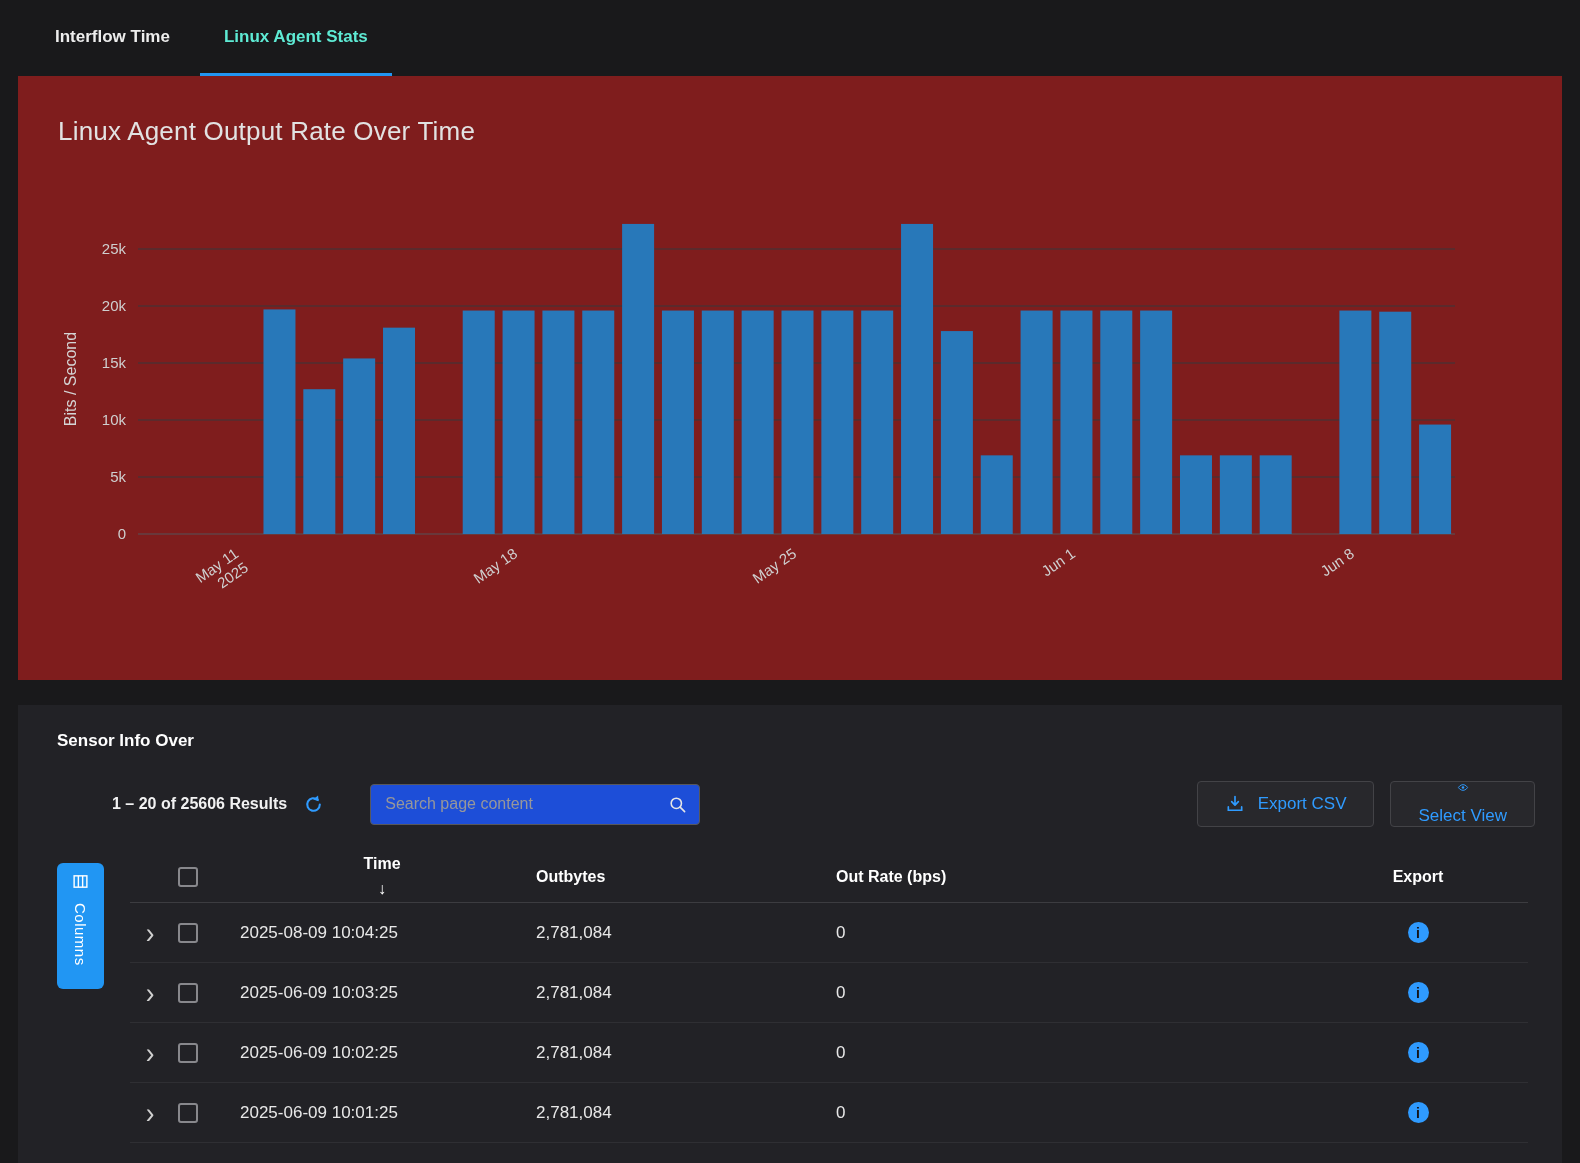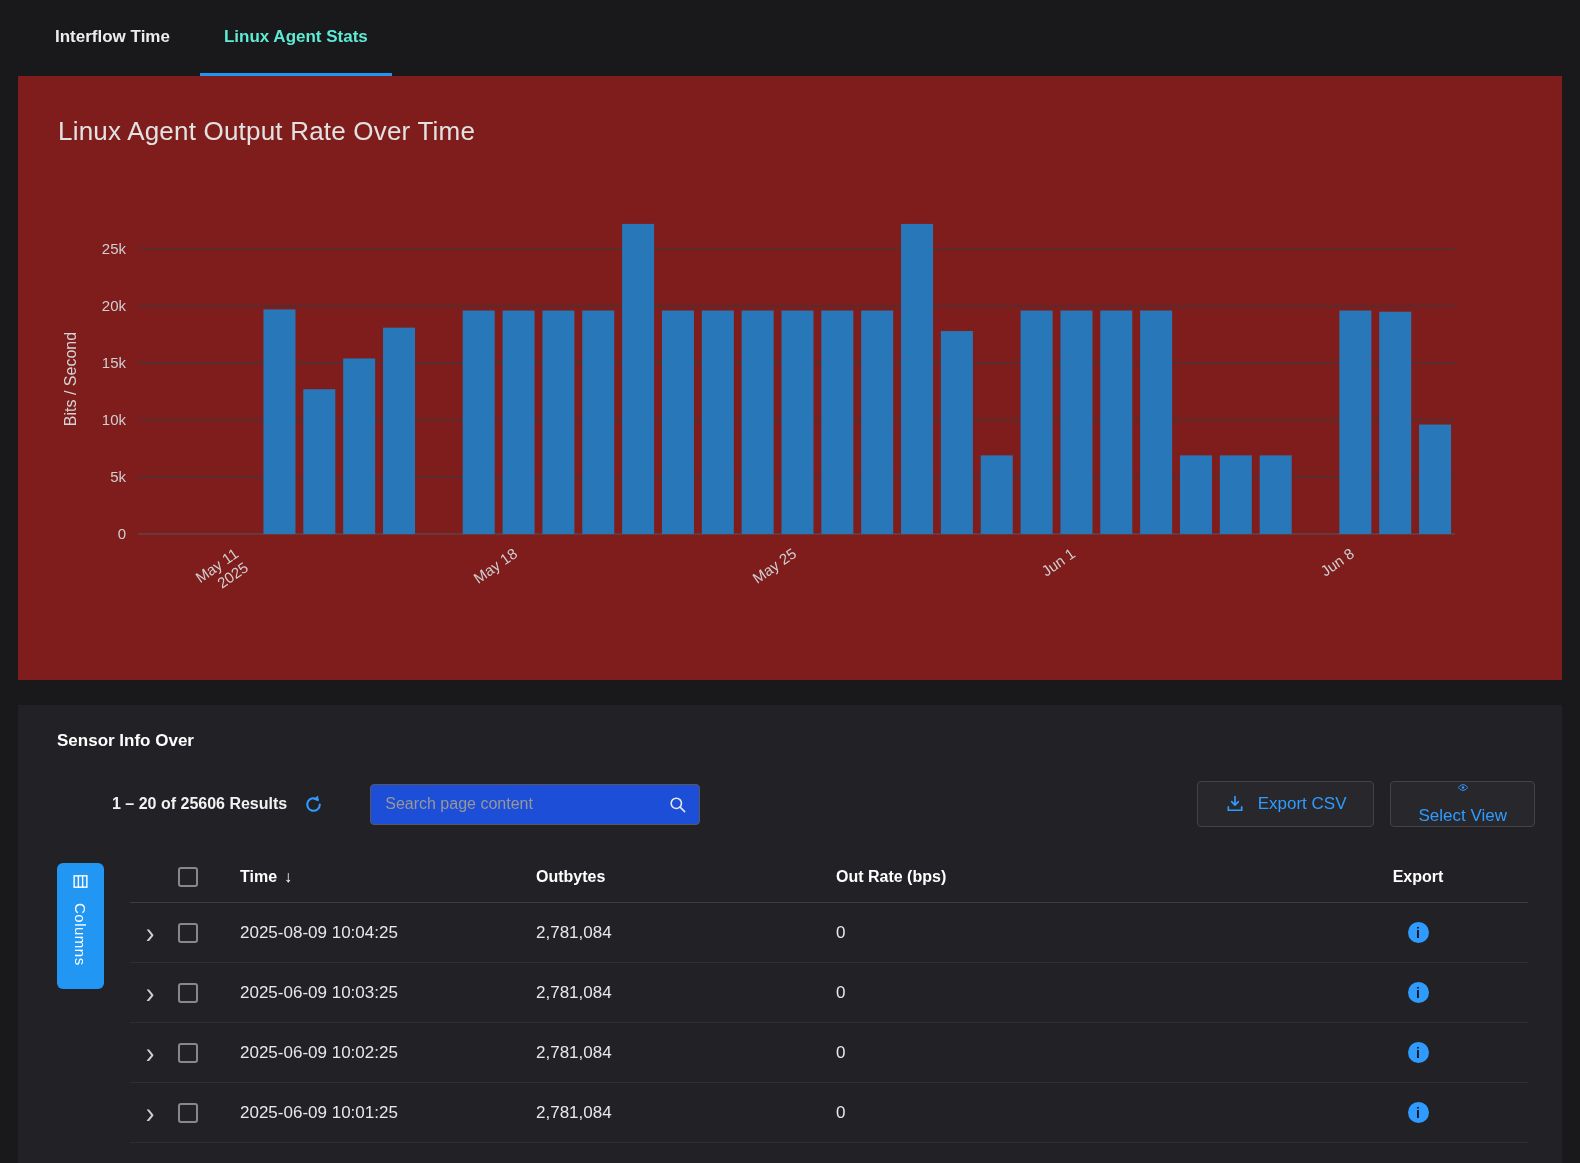--- a/index.html
+++ b/index.html
@@ -56,21 +56,21 @@
     background:#2196f3; border-radius:6px; color:#fff; cursor:pointer;
     display:flex; flex-direction:column; align-items:center; padding-top:10px; gap:9px;
   }
   .columns-label { writing-mode:vertical-rl; font-size:15px; letter-spacing:0.5px; }
 
   .table-wrap { margin:24px 34px 0 112px; }
   .thead, .trow { display:grid; grid-template-columns:40px 58px 296px 300px 1fr 220px; align-items:center; }
   .thead { height:52px; border-bottom:1px solid #3c3c40; font-weight:700; font-size:16px; color:#fff; }
   .trow { height:60px; border-bottom:1px solid #2f2f33; font-size:17px; }
   .cell { padding-left:12px; }
-  .time-hdr { display:flex; align-items:center; gap:7px; cursor:pointer; }
+  .time-hdr { display:flex; align-items:center; gap:7px; cursor:pointer;flex-direction:column; }
   .sort { font-size:16px; font-weight:400; }
   .actions-hdr { text-align:center; }
   .cb-cell { display:flex; justify-content:flex-start; padding-left:8px; }
   .checkbox { width:20px; height:20px; border:2px solid #88888c; border-radius:3px; background:transparent; cursor:pointer; }
   .chev-cell { display:flex; justify-content:center; }
   .chev { font-size:26px; line-height:1; color:#cfcfcf; cursor:pointer; transform:scaleY(1.15); }
   .actions-cell { display:flex; justify-content:center; }
   .info-icon {
     width:21px; height:21px; border-radius:50%; background:#2f9bff;
     color:#15151a; font-weight:700; font-size:14px;

